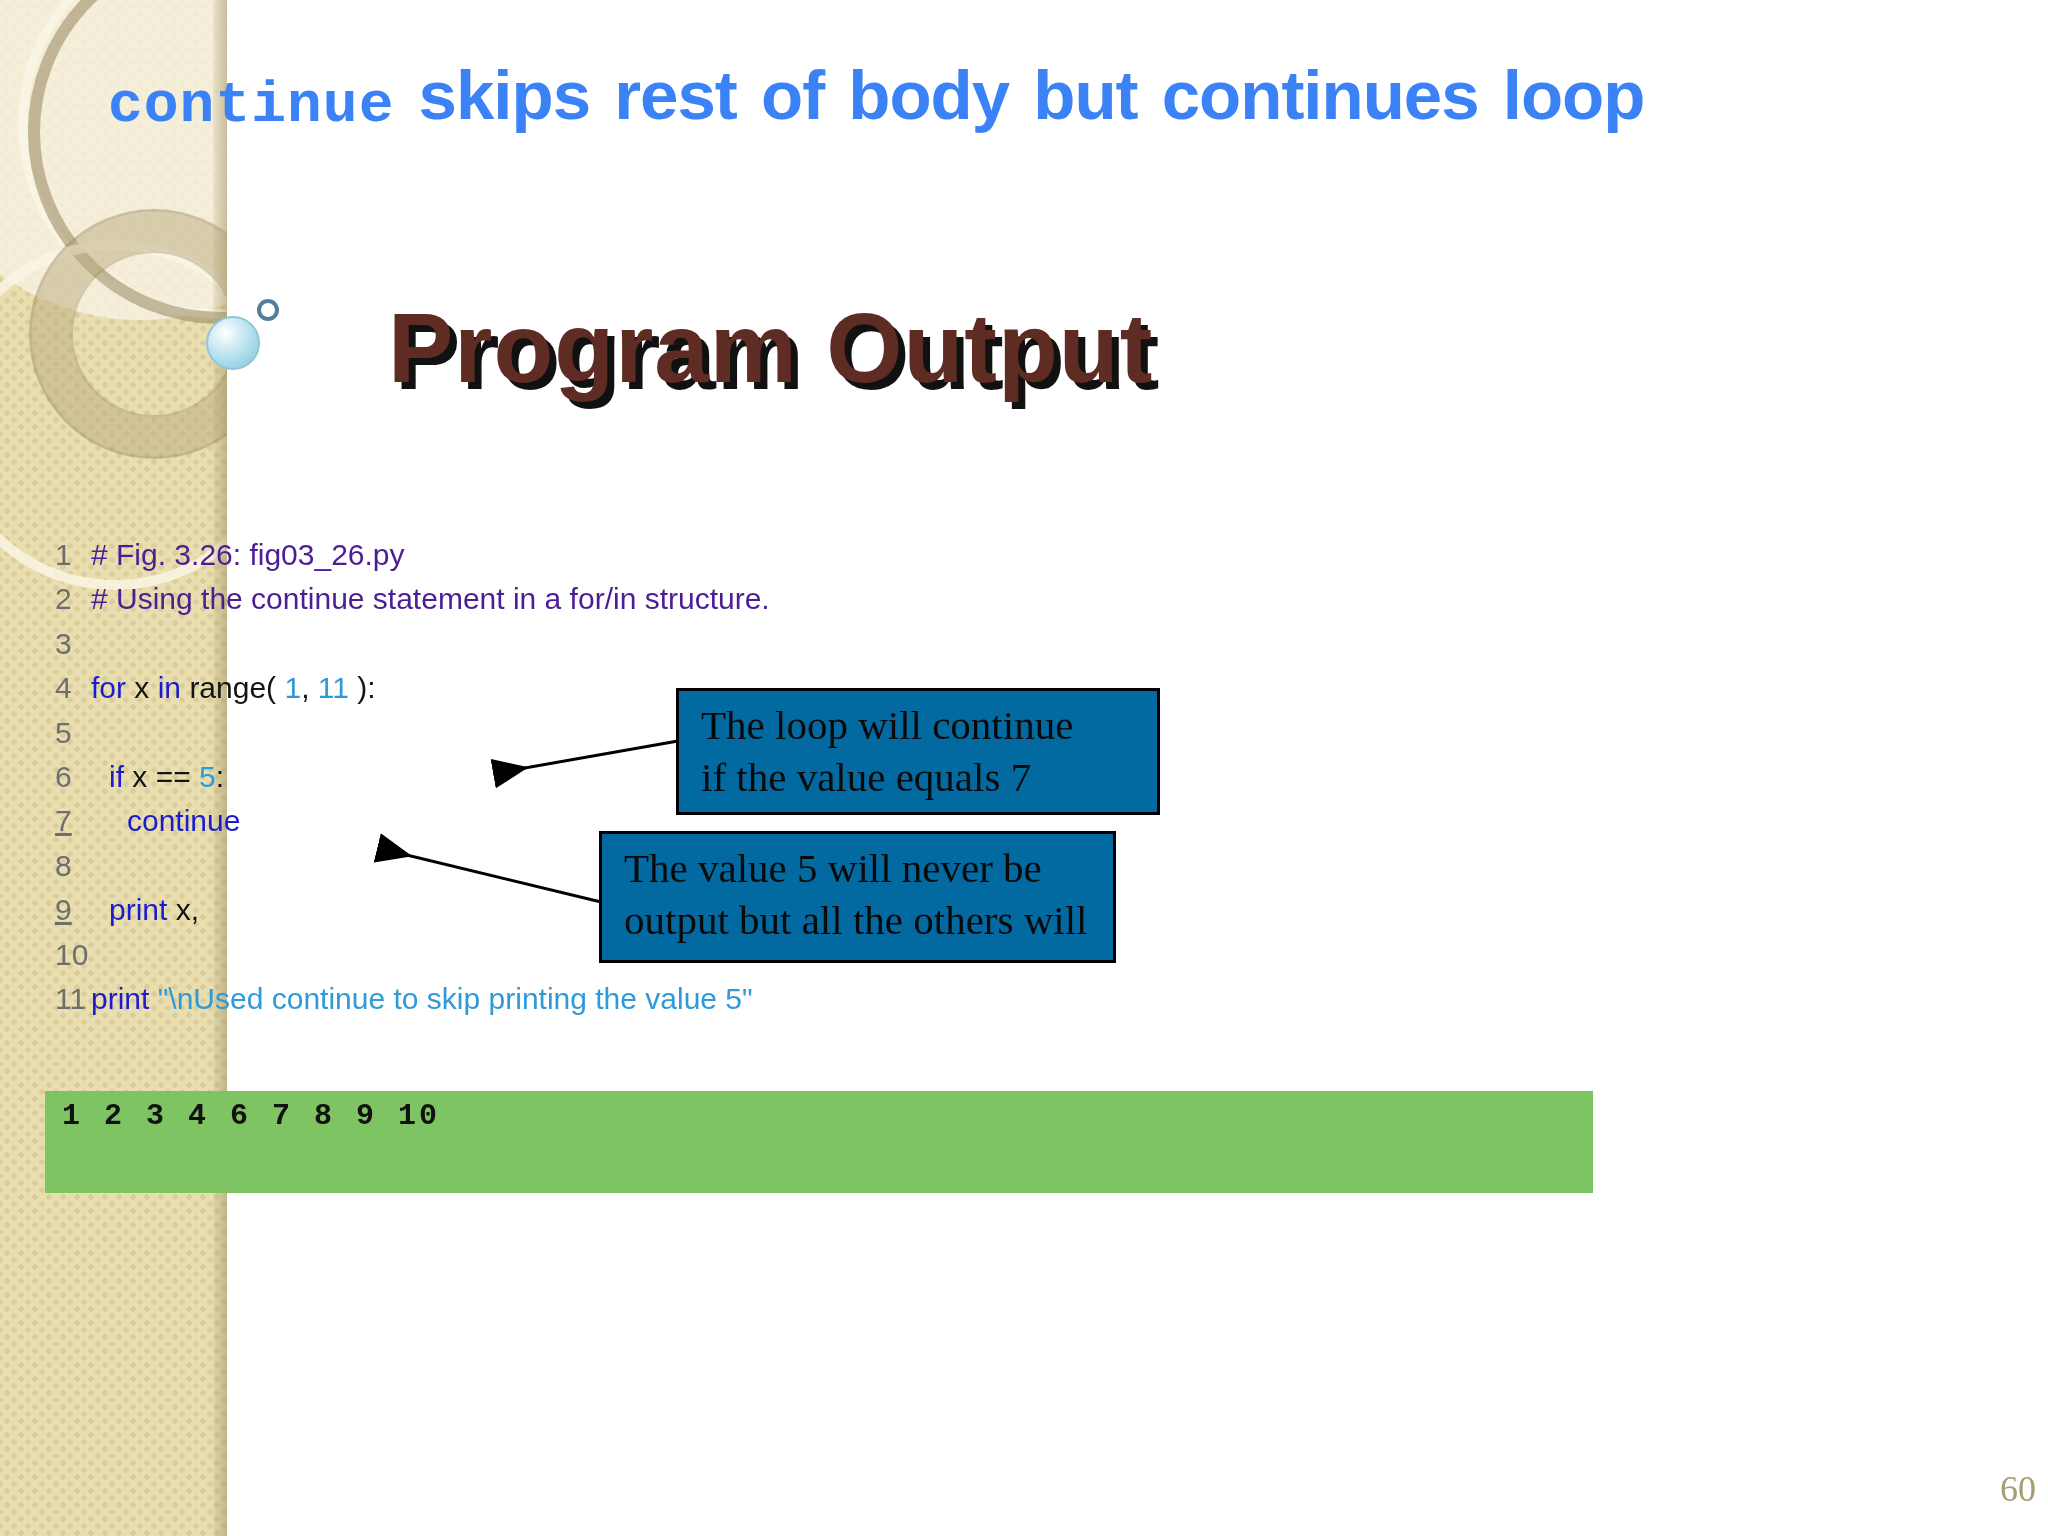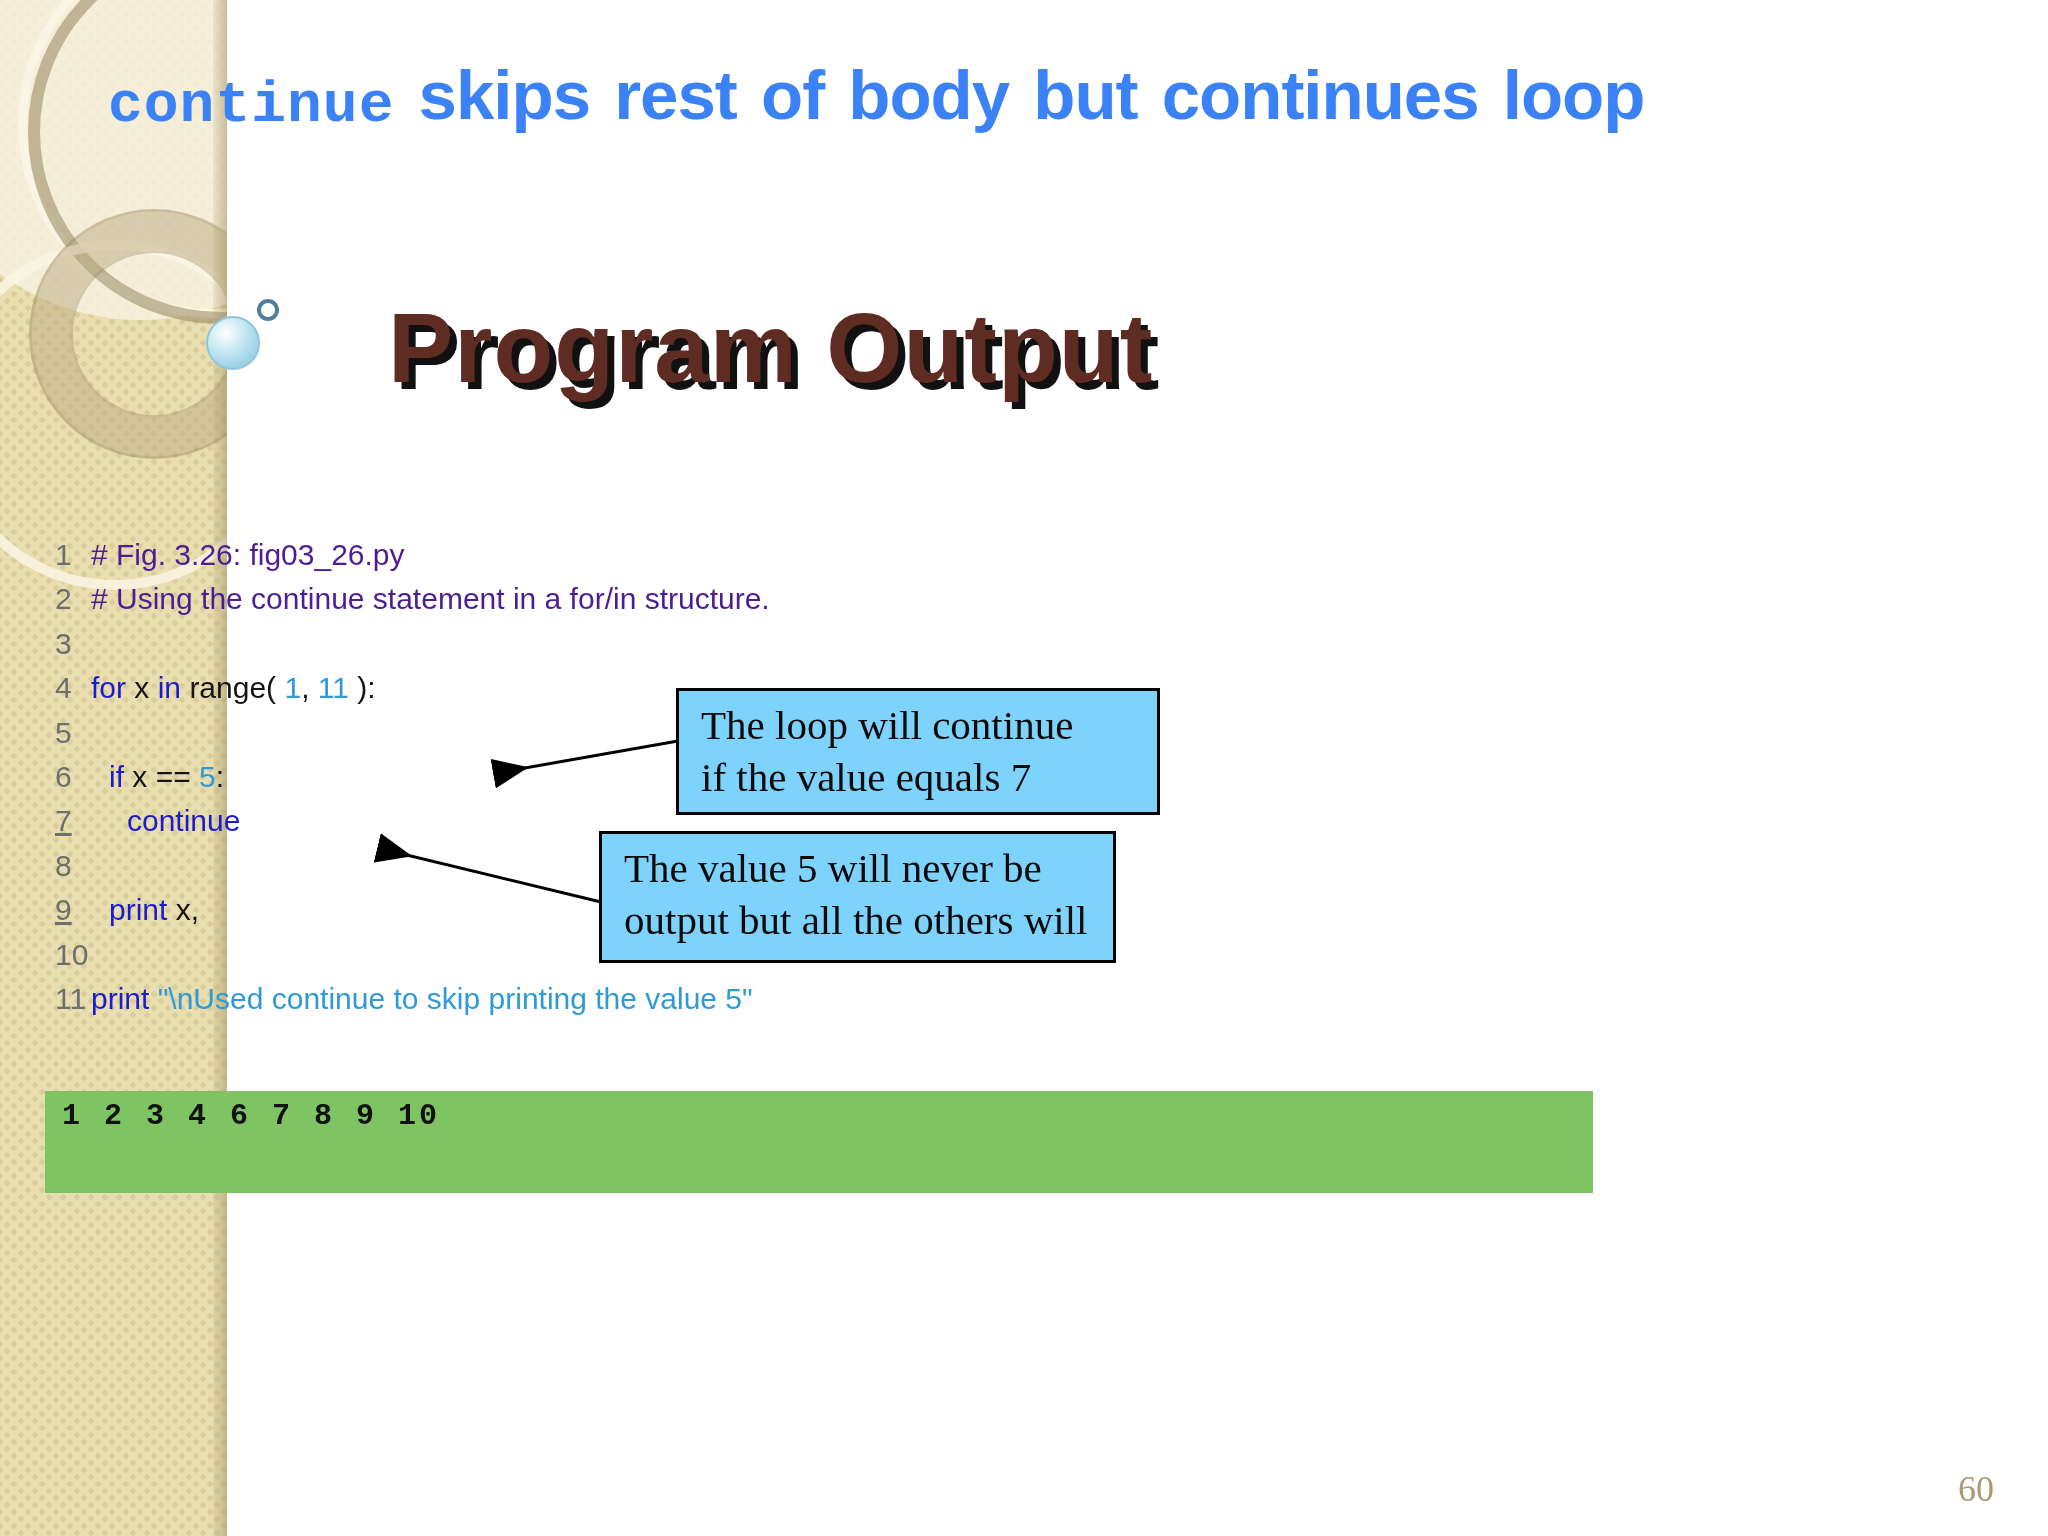--- a/index.html
+++ b/index.html
@@ -46,35 +46,35 @@
   .code-line{height:44.4px;}
   .lnum{display:inline-block;width:36px;color:#6E6E6E;}
   .lnum.u{text-decoration:underline;}
   .tk-kw{color:#1C1CCE;}
   .tk-pl{color:#141414;}
   .tk-num{color:#2E9AD8;}
   .tk-str{color:#2E9AD8;}
   .tk-cmt{color:#4c1d95;margin-top:35px;}
 
   
-  .callout{position:absolute;background:#7dd3fc;border:3px solid #000;
+  .callout{position:absolute;background:#0369a1;border:3px solid #000;
     font-family:"Liberation Serif",serif;font-size:41px;color:#0a0a0a;line-height:52px;
     padding:8px 10px 8px 22px;box-sizing:border-box;}
   .callout1{left:676px;top:688px;width:484px;height:127px;}
   .callout2{left:599px;top:831px;width:517px;height:132px;}
 
   .arrows{position:absolute;left:0;top:0;width:2048px;height:1536px;pointer-events:none;}
 
   
   .outbox{position:absolute;left:45px;top:1091px;width:1548px;height:102px;background:#7EC462;
     font-family:"Liberation Mono",monospace;font-weight:bold;font-size:30px;color:#111;
     padding:4px 0 0 17px;box-sizing:border-box;letter-spacing:3px;line-height:42px;white-space:pre;}
 
   
-  .pagenum{position:absolute;left:1958px;top:1468px;font-family:"Liberation Serif",serif;
+  .pagenum{position:absolute;left:2000px;top:1468px;font-family:"Liberation Serif",serif;
     font-size:36px;color:#A79C74;}
 </style>
 </head>
 <body>
 
 <div class="slide">
 
   <div class="sidebar">
     <div class="quarter-circle"></div>
     <div class="ring ring1b"></div>

